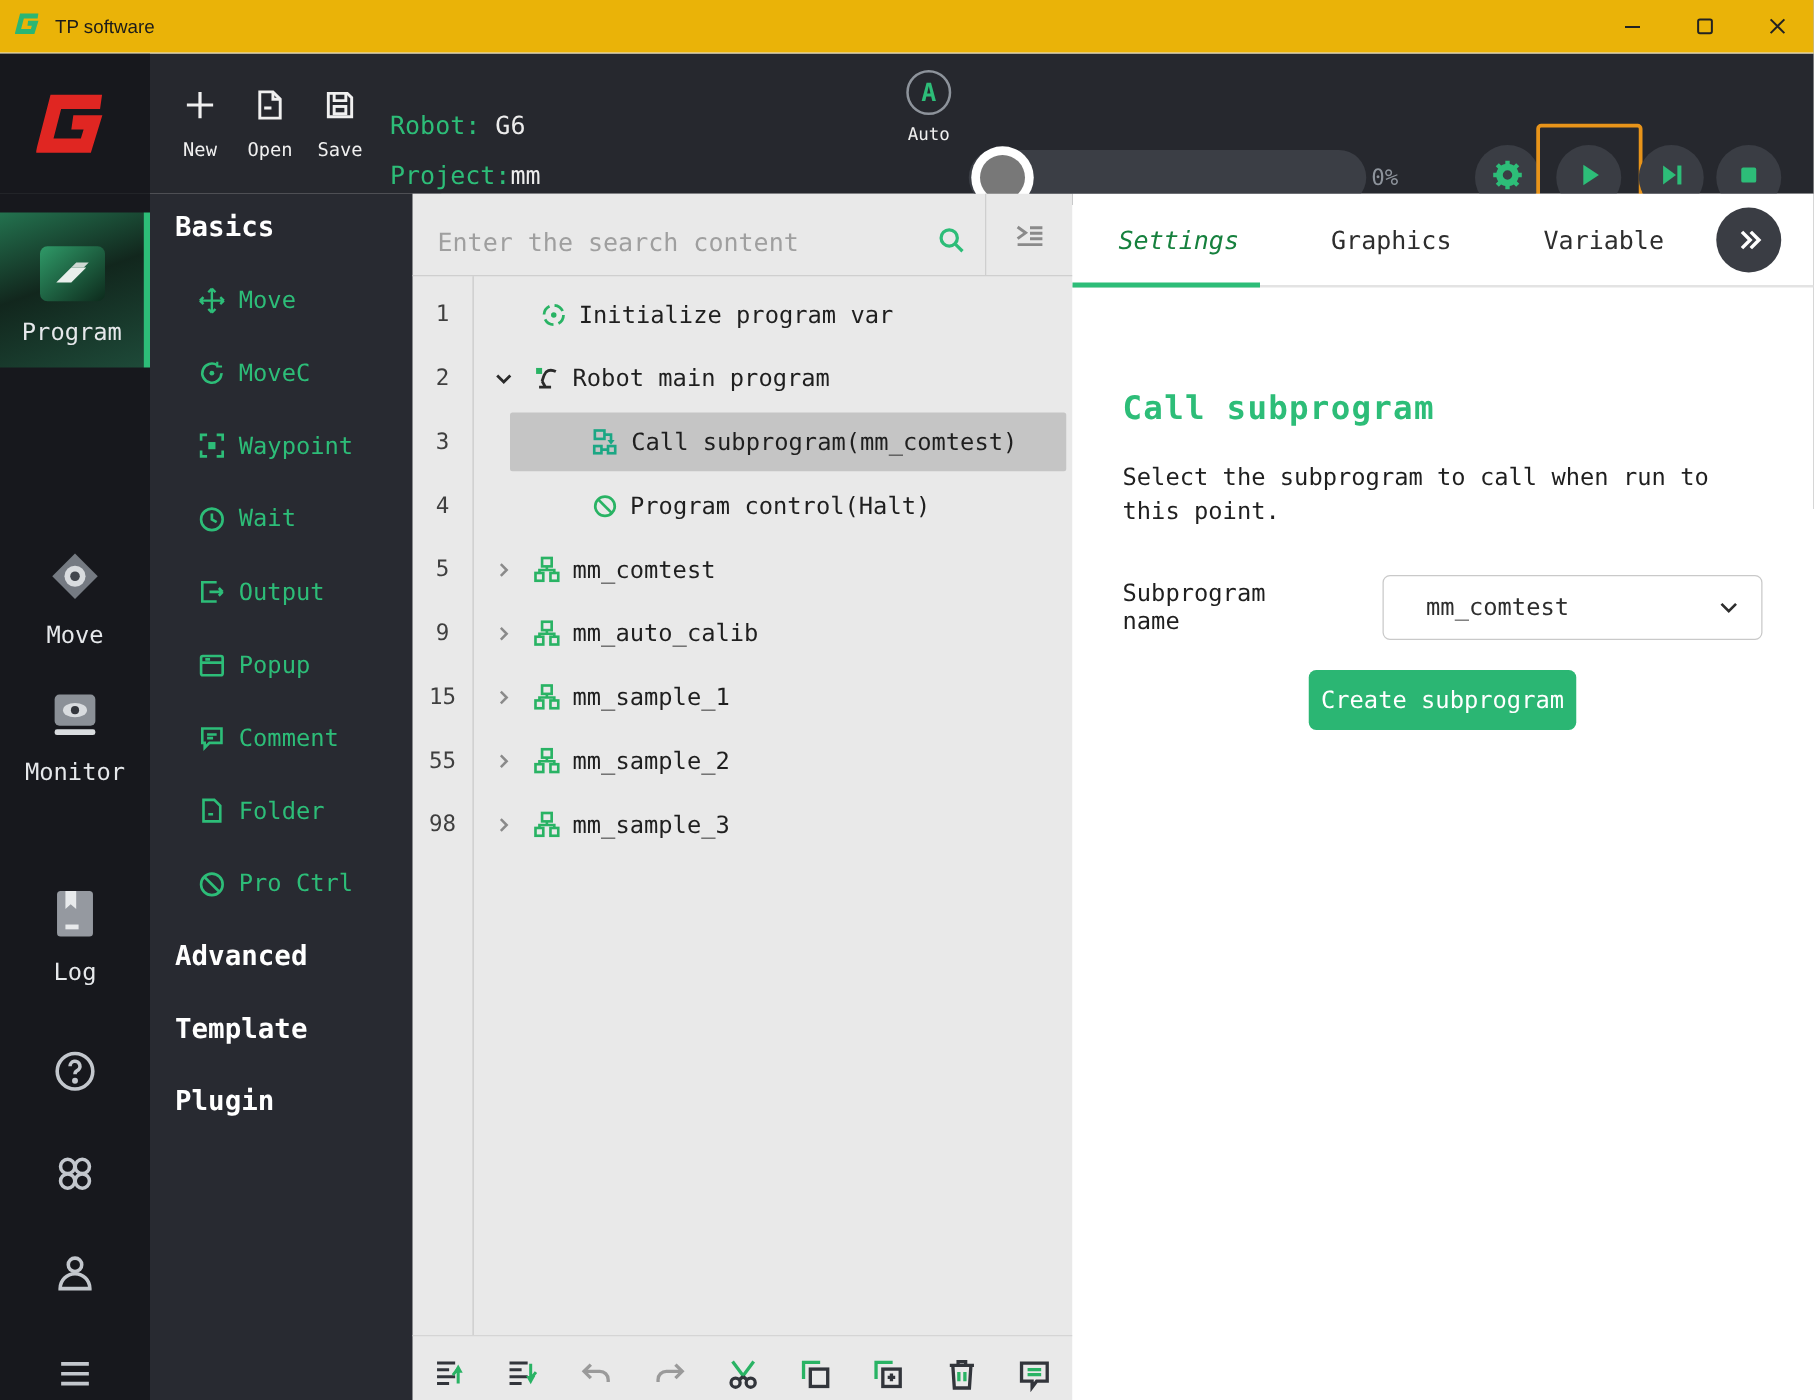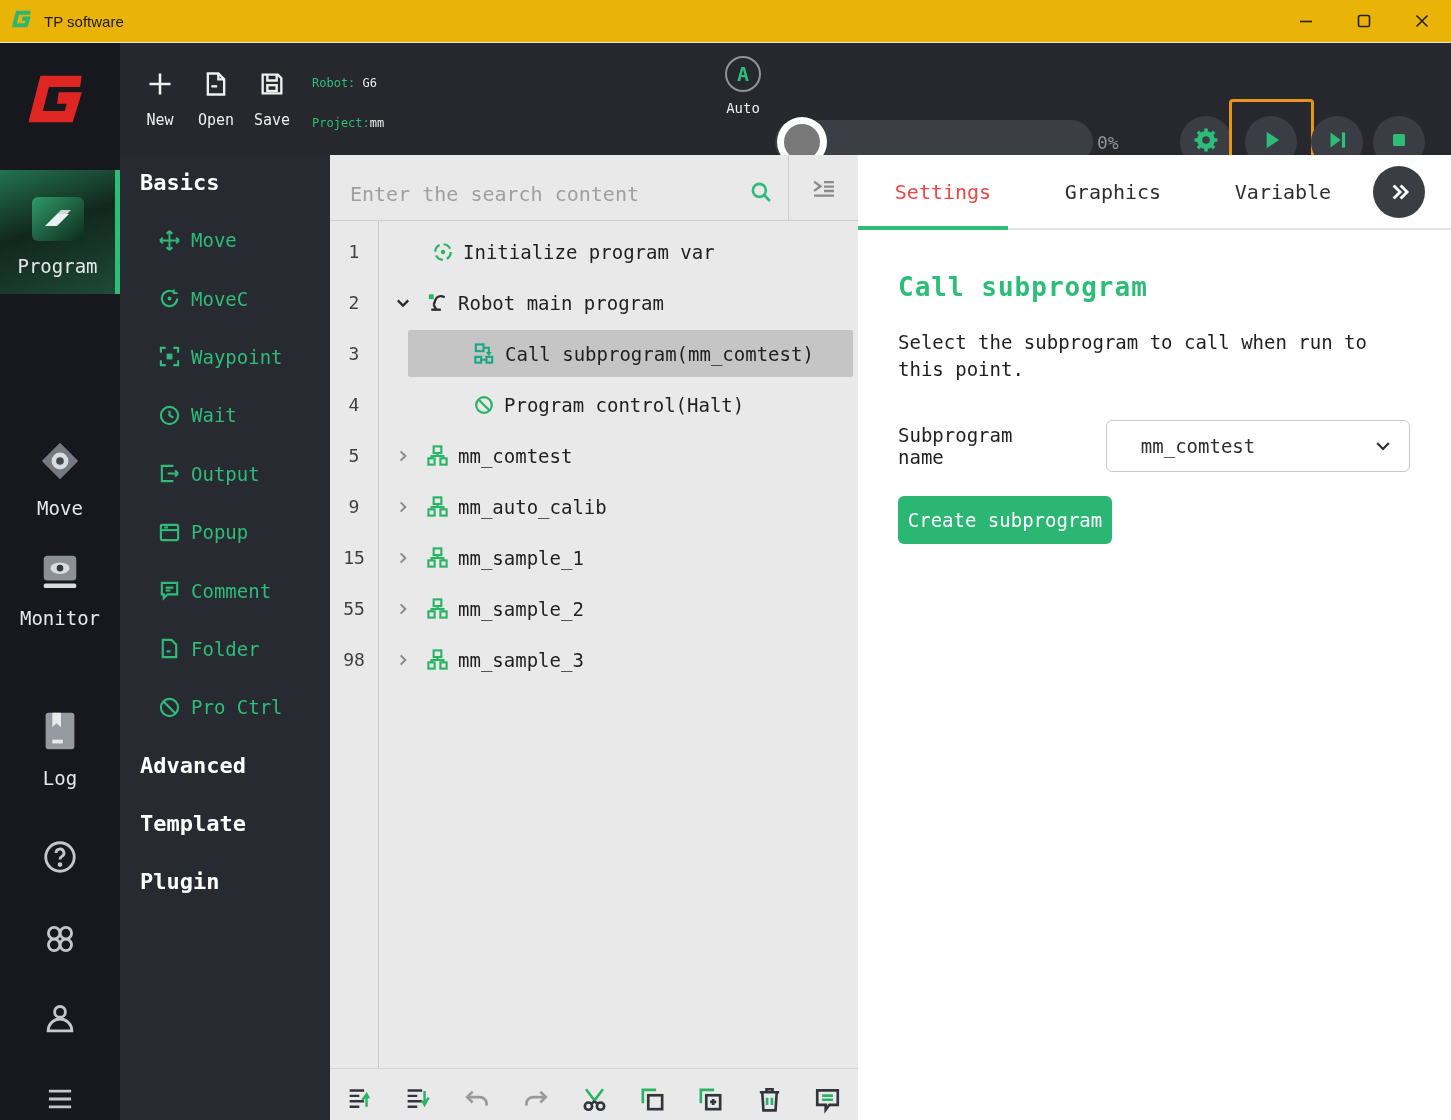--- a/index.html
+++ b/index.html
@@ -15,21 +15,21 @@
   .wincontrols{ margin-left:auto; display:flex; height:100%; }
   .winbtn{ width:58px; height:100%; display:flex; align-items:center; justify-content:center; cursor:pointer; }
 
   
   .toolbar{ position:absolute; left:0; top:43px; width:100%; height:112px; background:#26282e; }
   .logo-zone{ position:absolute; left:0; top:0; width:120px; height:112px; background:#17181d;
               display:flex; align-items:center; justify-content:center; }
   .filebtn{ position:absolute; top:0; width:56px; height:112px; display:flex; flex-direction:column;
             align-items:center; justify-content:center; gap:9px; color:#f0f0f0; cursor:pointer; }
   .filebtn .fl{ font-size:15px; }
-  .robotinfo{ position:absolute; left:312px; top:20px; font-size:12px; line-height:40px; }
+  .robotinfo{ position:absolute; left:312px; top:37px; font-size:20px; line-height:40px; }
   .robotinfo .k{ color:#2dbd78; }
   .robotinfo .v{ color:#ececec; }
   .autogrp{ position:absolute; left:722px; top:13px; width:42px; text-align:center; }
   .autocircle{ width:36px; height:36px; margin:0 auto; border:2px solid #8d939b; border-radius:50%;
                display:flex; align-items:center; justify-content:center;
                color:#2dbd78; font-size:20px; font-weight:bold; }
   .autolabel{ margin-top:8px; color:#f0f0f0; font-size:14px; }
   .slider{ position:absolute; left:775px; top:77px; width:318px; height:44px; background:#3b3e45; border-radius:22px; }
   .knob{ position:absolute; left:2px; top:-3px; width:50px; height:50px; border-radius:50%; background:#fff;
          display:flex; align-items:center; justify-content:center; cursor:pointer;}
@@ -76,33 +76,33 @@
   .tbody.selected{ background:#c5c5c5; border-radius:2px; margin:2px 5px 2px 30px; padding-left:65px; }
   .tree-footer{ position:absolute; left:0; right:0; bottom:0; height:52px; border-top:1px solid #d5d5d5;
                 display:flex; align-items:center; justify-content:space-between; padding:12px 16px 2px 16px; }
   .toolico{ display:flex; cursor:pointer; }
 
   
   .inspector{ position:absolute; left:858px; top:155px; width:593px; height:965px; background:#fff; }
   .tabs{ height:75px; display:flex; align-items:center; border-bottom:2px solid #e3e3e3; position:relative;}
   .tab{ width:170px; text-align:center; font-size:20px; color:#2e2e2e; cursor:pointer; position:relative; height:100%;
         display:flex; align-items:center; justify-content:center;}
-  .tab.active{ color:#ef4444; }
+  .tab.active{ color:#15803d;font-style:italic; }
   .tab.active::after{ content:""; position:absolute; left:0; right:20px; bottom:-2px; height:4px; background:#2dbd78; }
   .expandbtn{ margin-left:auto; margin-right:26px; width:52px; height:52px; border-radius:50%; background:#3a3d44;
               display:flex; align-items:center; justify-content:center; cursor:pointer; }
   .insp-content{ padding:42px 41px 0 40px; }
-  .insp-h{ color:#2dbd78; font-size:26px; font-weight:bold; letter-spacing:1px; }
+  .insp-h{ color:#2dbd78; font-size:26px; font-weight:bold; letter-spacing:1px;margin-top:40px; }
   .insp-desc{ margin-top:27px; width:505px; font-size:19px; line-height:27px; color:#1f1f1f; }
   .fieldrow{ margin-top:37px; display:flex; align-items:center;gap:47px; }
   .fieldlabel{ font-size:19px; color:#1f1f1f; }
   .dropdown{ margin-left:auto; width:321px; height:52px; border:1.5px solid #c9c9c9; border-radius:6px; background:#fff;
              display:flex; align-items:center; padding:0 16px 0 34px; font-size:19px; color:#2e2e2e; cursor:pointer; }
   .dropdown .chevd{ margin-left:auto; display:flex; }
-  .btnrow{ margin-top:24px; display:flex; justify-content:flex-start; }
+  .btnrow{ margin-top:24px; display:flex; justify-content:center; }
   .greenbtn{ width:214px; height:48px; background:#2bb673; border:none; border-radius:6px; color:#fff;
              font:inherit; font-size:19px; cursor:pointer; }
 </style>
 </head>
 <body>
 
 <div class="app">
 
   <div class="titlebar">
     <span class="glogo">

